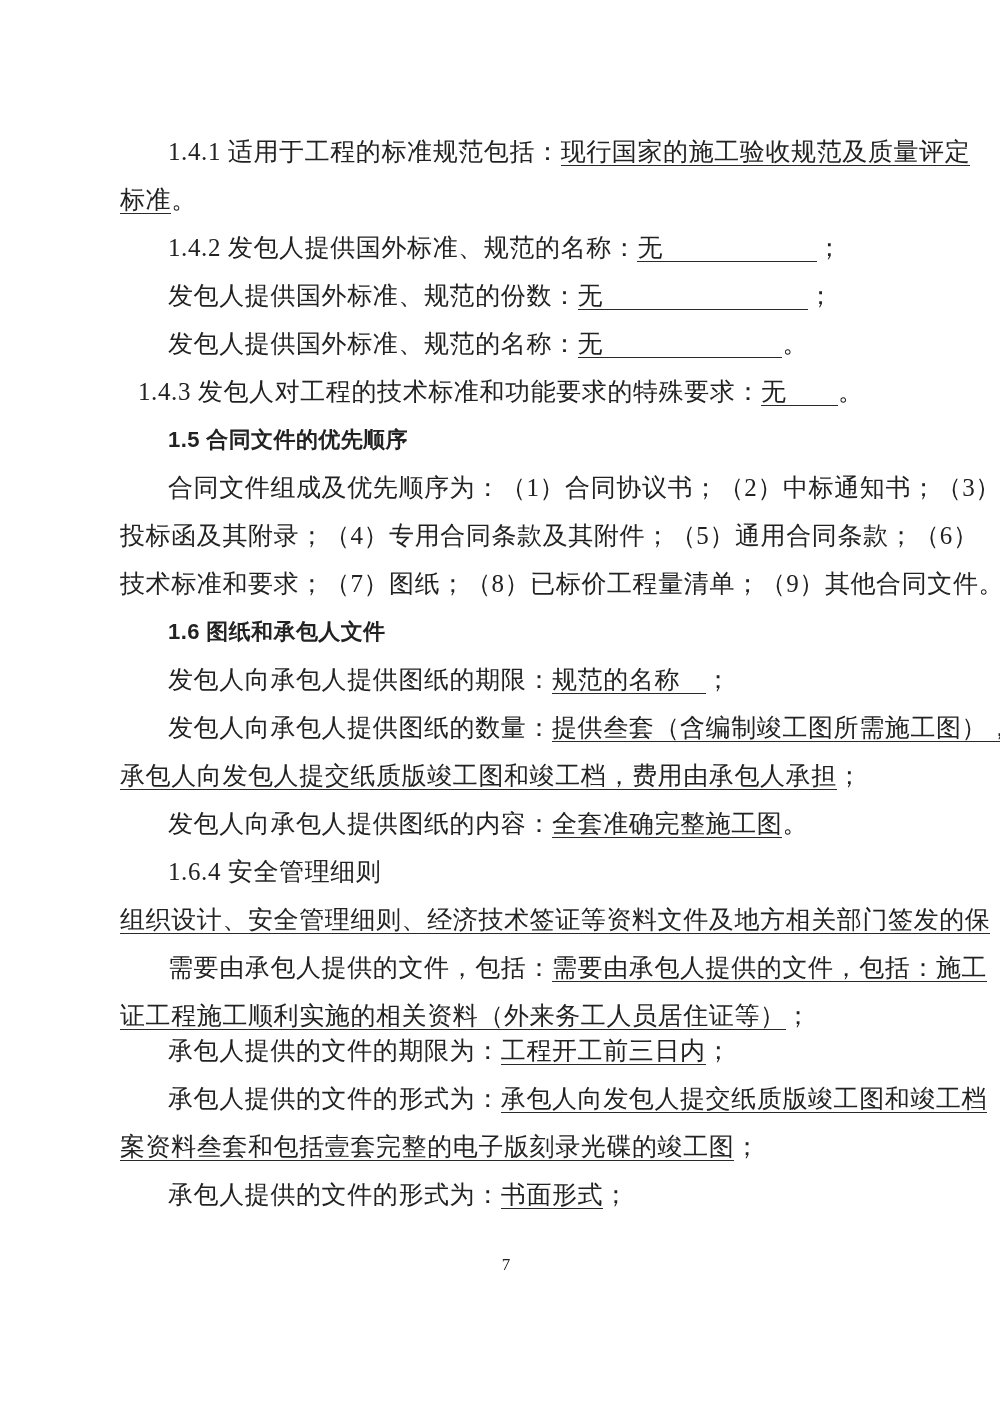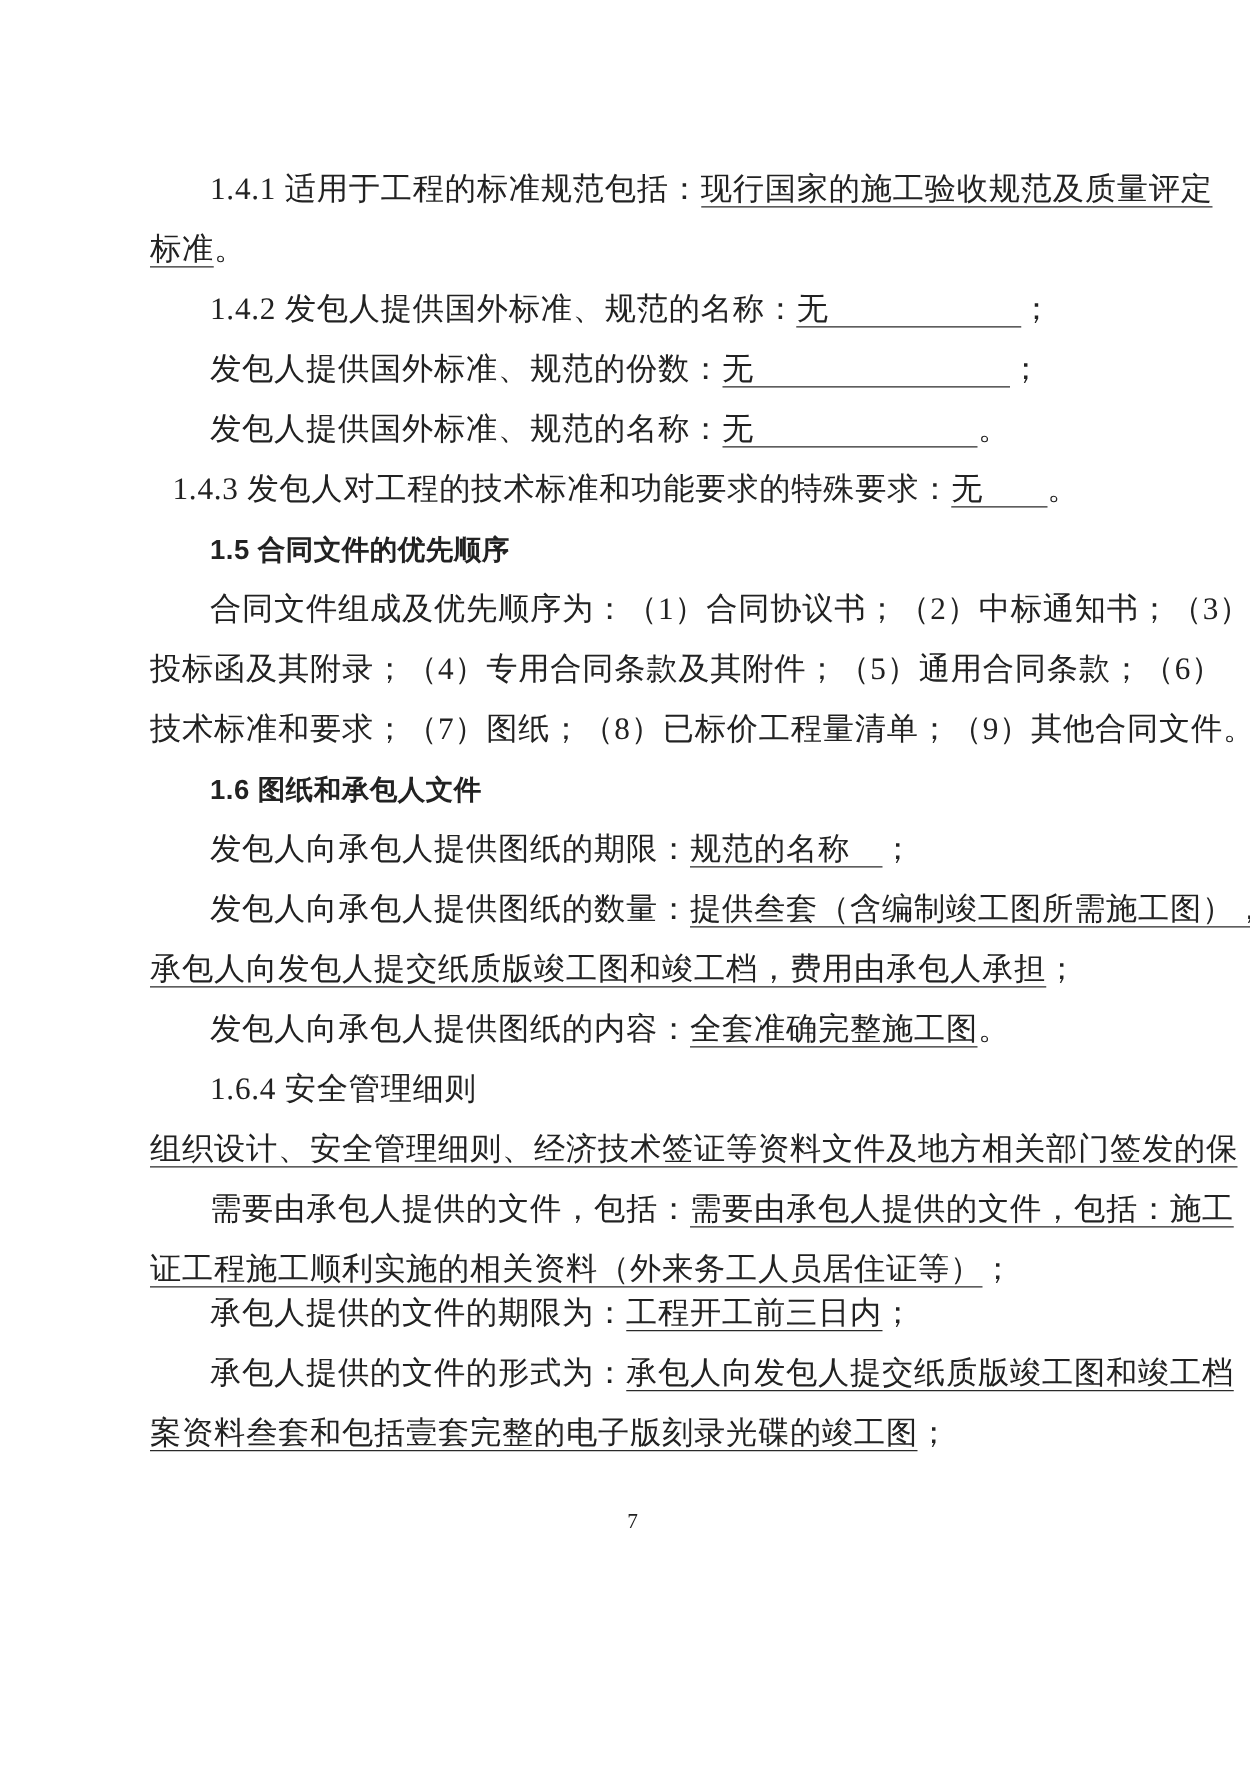--- a/index.html
+++ b/index.html
@@ -61,15 +61,16 @@
       <div class="line " style="padding-left: 48px;"><span style="border-bottom-color: rgb(42, 42, 42);">发包人向承包人提供图纸的数量：</span><span class="u" style="border-bottom-color: rgb(42, 42, 42);">提供叁套（含编制竣工图所需施工图），</span></div>
       <div class="line " style="padding-left: 0px;"><span class="u" style="border-bottom-color: rgb(42, 42, 42);">承包人向发包人提交纸质版竣工图和竣工档，费用由承包人承担</span><span style="border-bottom-color: rgb(42, 42, 42);">；</span></div>
       <div class="line " style="padding-left: 48px;"><span style="border-bottom-color: rgb(42, 42, 42);">发包人向承包人提供图纸的内容：</span><span class="u" style="border-bottom-color: rgb(42, 42, 42);">全套准确完整施工图</span><span style="border-bottom-color: rgb(42, 42, 42);">。</span></div>
       <div class="line " style="padding-left: 48px;"><span style="border-bottom-color: rgb(42, 42, 42);">1.6.4 安全管理细则</span></div>
       <div class="line " style="padding-left: 0px;"><span class="u" style="border-bottom-color: rgb(42, 42, 42);">组织设计、安全管理细则、经济技术签证等资料文件及地方相关部门签发的保</span></div>
       <div class="line " style="padding-left: 48px;"><span style="border-bottom-color: rgb(42, 42, 42);">需要由承包人提供的文件，包括：</span><span class="u" style="border-bottom-color: rgb(42, 42, 42);">需要由承包人提供的文件，包括：施工</span></div>
       <div class="line " style="padding-left: 0px;"><span class="u" style="border-bottom-color: rgb(42, 42, 42);">证工程施工顺利实施的相关资料（外来务工人员居住证等）</span><span style="border-bottom-color: rgb(42, 42, 42);">；</span></div>
       <div class="line body-tight" style="padding-left: 48px;"><span style="border-bottom-color: rgb(42, 42, 42);">承包人提供的文件的期限为：</span><span class="u" style="border-bottom-color: rgb(42, 42, 42);">工程开工前三日内</span><span style="border-bottom-color: rgb(42, 42, 42);">；</span></div>
       <div class="line " style="padding-left: 48px;"><span style="border-bottom-color: rgb(42, 42, 42);">承包人提供的文件的形式为：</span><span class="u" style="border-bottom-color: rgb(42, 42, 42);">承包人向发包人提交纸质版竣工图和竣工档</span></div>
       <div class="line " style="padding-left: 0px;"><span class="u" style="border-bottom-color: rgb(42, 42, 42);">案资料叁套和包括壹套完整的电子版刻录光碟的竣工图</span><span style="border-bottom-color: rgb(42, 42, 42);">；</span></div>
+      <div class="line " style="padding-left: 48px;"><span style="border-bottom-color: rgb(42, 42, 42);">承包人提供的文件的形式为：</span><span class="u" style="border-bottom-color: rgb(42, 42, 42);">书面形式</span><span style="border-bottom-color: rgb(42, 42, 42);">；</span></div>
     </div>
   <div class="page-number">7</div>
 </div>
 
 </body></html>

